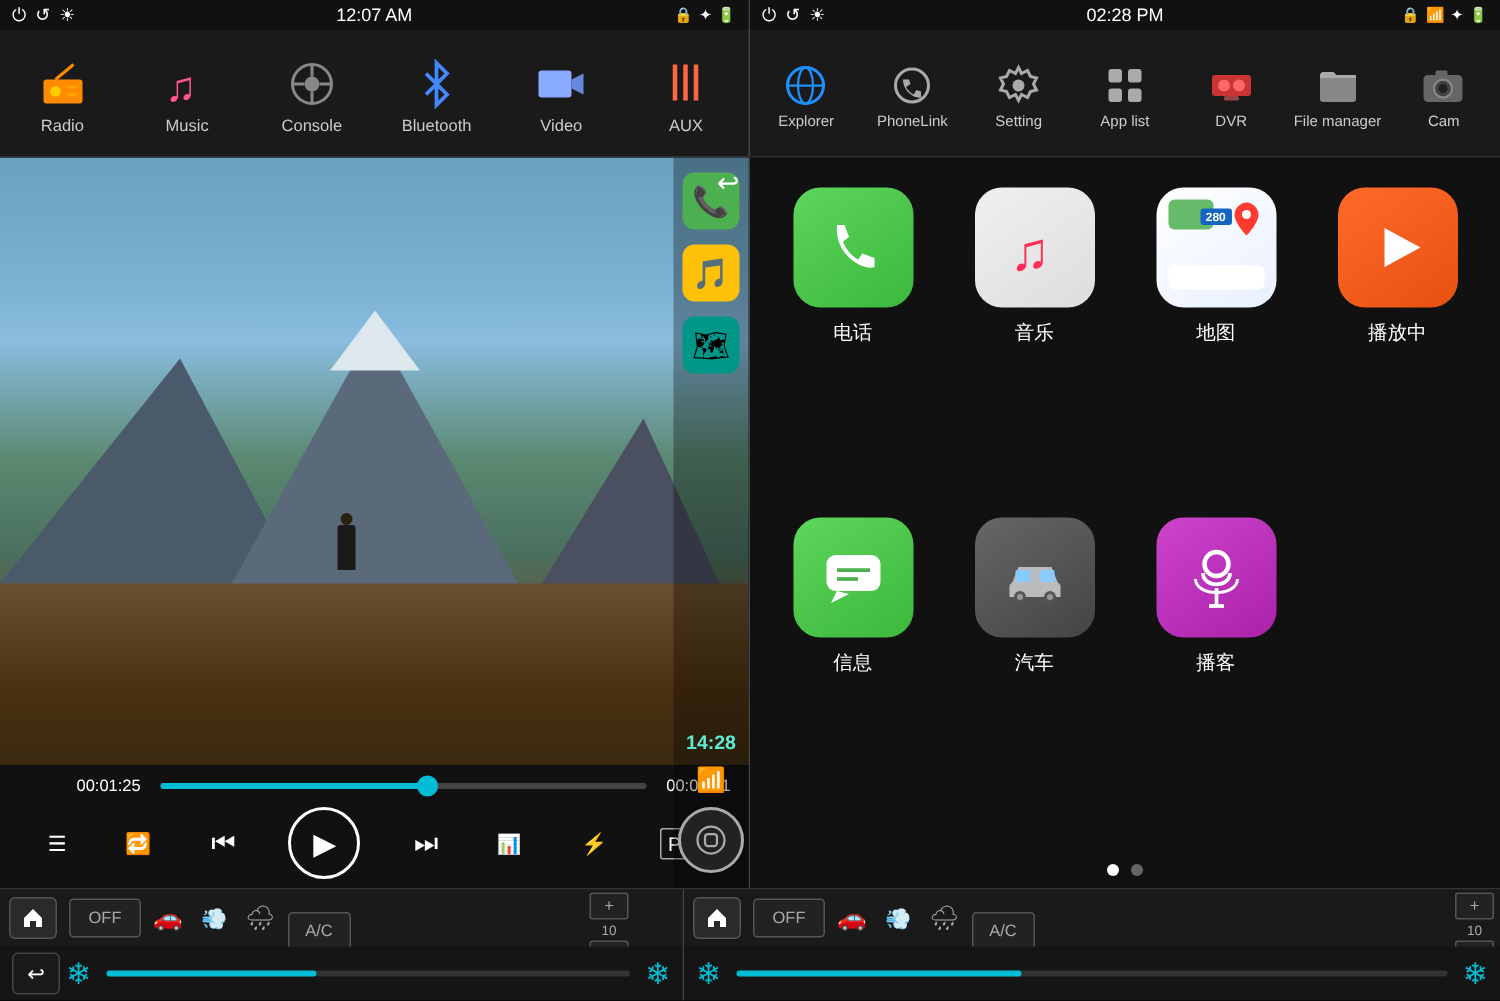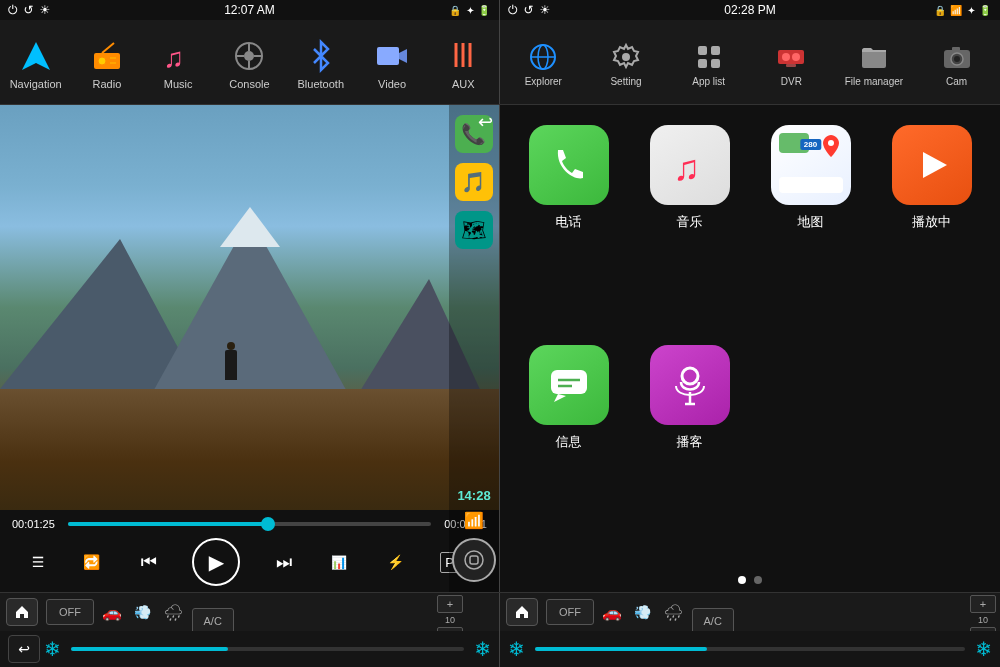--- a/index.html
+++ b/index.html
@@ -263,20 +263,21 @@
     .video-controls {
       background: #111;
       padding: 8px 12px 6px;
     }
 
     .progress-bar-container {
       display: flex;
       align-items: center;
       gap: 8px;
       margin-bottom: 8px;
+      margin-left: 39px;
     }
 
     .time-label {
       font-size: 11px;
       color: #fff;
       min-width: 48px;
     }
 
     .progress-track {
       flex: 1;
@@ -461,21 +462,21 @@
     
     .bottom-bar {
       display: flex;
       width: 100%;
       height: 75px;
       background: #1a1a1a;
       border-top: 1px solid #333;
     }
 
     .bottom-half {
-      width: 500px;
+      width: 456px;
       display: flex;
       flex-direction: column;
       border-right: 1px solid #444;
     }
 
     .bottom-half.right {
       flex: 1;
       border-right: none;
     }
 
@@ -631,28 +632,20 @@
       </div>
       <span>12:07 AM</span>
       <div class="status-bar-right">
         <span>🔒</span>
         <span>✦</span>
         <span>🔋</span>
       </div>
     </div>
     <div class="nav-icons-row">
 
-      <div class="nav-item">
-        <div class="icon-wrap">
-          <svg width="34" height="34" viewBox="0 0 34 34">
-            <polygon points="17,3 31,31 17,24 3,31" fill="#00bfff"></polygon>
-          </svg>
-        </div>
-        <span class="nav-label">Navigation</span>
-      </div>
 
       <div class="nav-item">
         <div class="icon-wrap">
           <svg width="34" height="34" viewBox="0 0 34 34">
             <rect x="4" y="14" width="26" height="16" rx="2" fill="#ff8c00"></rect>
             <circle cx="12" cy="22" r="4" fill="#ffcc00" stroke="#ff8c00" stroke-width="1"></circle>
             <rect x="20" y="18" width="6" height="2" fill="#ffa500"></rect>
             <rect x="20" y="23" width="6" height="2" fill="#ffa500"></rect>
             <line x1="12" y1="14" x2="24" y2="4" stroke="#ff8c00" stroke-width="2"></line>
           </svg>
@@ -736,20 +729,29 @@
         <div class="icon-wrap">
           <svg width="30" height="30" viewBox="0 0 30 30">
             <circle cx="15" cy="15" r="12" fill="none" stroke="#1e90ff" stroke-width="2"></circle>
             <ellipse cx="15" cy="15" rx="5" ry="12" fill="none" stroke="#1e90ff" stroke-width="1.5"></ellipse>
             <line x1="3" y1="15" x2="27" y2="15" stroke="#1e90ff" stroke-width="1.5"></line>
           </svg>
         </div>
         <span class="nav-label">Explorer</span>
       </div>
 
+      <div class="right-nav-item">
+        <div class="icon-wrap">
+          <svg width="30" height="30" viewBox="0 0 30 30">
+            <circle cx="15" cy="15" r="11" fill="none" stroke="#aaa" stroke-width="2"></circle>
+            <path d="M9,11 L13,11 L14,14 L11,16 C12,18 14,20 16,21 L18,18 L21,19 L21,23 C17,24 9,19 9,11Z" fill="#aaa"></path>
+          </svg>
+        </div>
+        <span class="nav-label">PhoneLink</span>
+      </div>
 
       <div class="right-nav-item">
         <div class="icon-wrap">
           <svg width="30" height="30" viewBox="0 0 30 30">
             <circle cx="15" cy="15" r="4" fill="#aaa"></circle>
             <path d="M15,3 L17,7 L21,5 L23,9 L27,10 L25,14 L27,18 L23,19 L21,23 L17,21 L15,25 L13,21 L9,23 L7,19 L3,18 L5,14 L3,10 L7,9 L9,5 L13,7 Z" fill="none" stroke="#aaa" stroke-width="2"></path>
           </svg>
         </div>
         <span class="nav-label">Setting</span>
       </div>
@@ -906,20 +908,34 @@
           <svg width="46" height="46" viewBox="0 0 46 46">
             <rect x="5" y="8" width="36" height="24" rx="6" fill="#fff"></rect>
             <polygon points="12,32 8,40 20,34" fill="#fff"></polygon>
             <line x1="12" y1="18" x2="34" y2="18" stroke="#4caf50" stroke-width="2.5"></line>
             <line x1="12" y1="24" x2="26" y2="24" stroke="#4caf50" stroke-width="2.5"></line>
           </svg>
         </div>
         <span class="app-label">信息</span>
       </div>
 
+      <div class="app-item">
+        <div class="app-icon-large gray-car">
+          <svg width="46" height="46" viewBox="0 0 46 46">
+            <path d="M8,26 L12,16 L34,16 L38,26 L40,28 L40,36 L6,36 L6,28Z" fill="#bbb"></path>
+            <rect x="10" y="18" width="10" height="8" rx="1" fill="#88ccff"></rect>
+            <rect x="26" y="18" width="10" height="8" rx="1" fill="#88ccff"></rect>
+            <circle cx="13" cy="36" r="4" fill="#555"></circle>
+            <circle cx="13" cy="36" r="2" fill="#999"></circle>
+            <circle cx="33" cy="36" r="4" fill="#555"></circle>
+            <circle cx="33" cy="36" r="2" fill="#999"></circle>
+          </svg>
+        </div>
+        <span class="app-label">汽车</span>
+      </div>
 
       <div class="app-item">
         <div class="app-icon-large purple-pod">
           <svg width="46" height="46" viewBox="0 0 46 46">
             <circle cx="23" cy="14" r="8" fill="none" stroke="#fff" stroke-width="3"></circle>
             <path d="M14,20 C14,30 32,30 32,20" fill="none" stroke="#fff" stroke-width="2.5"></path>
             <path d="M9,24 C9,36 37,36 37,24" fill="none" stroke="#fff" stroke-width="2"></path>
             <line x1="23" y1="30" x2="23" y2="42" stroke="#fff" stroke-width="2.5"></line>
             <line x1="18" y1="42" x2="28" y2="42" stroke="#fff" stroke-width="2.5"></line>
           </svg>

